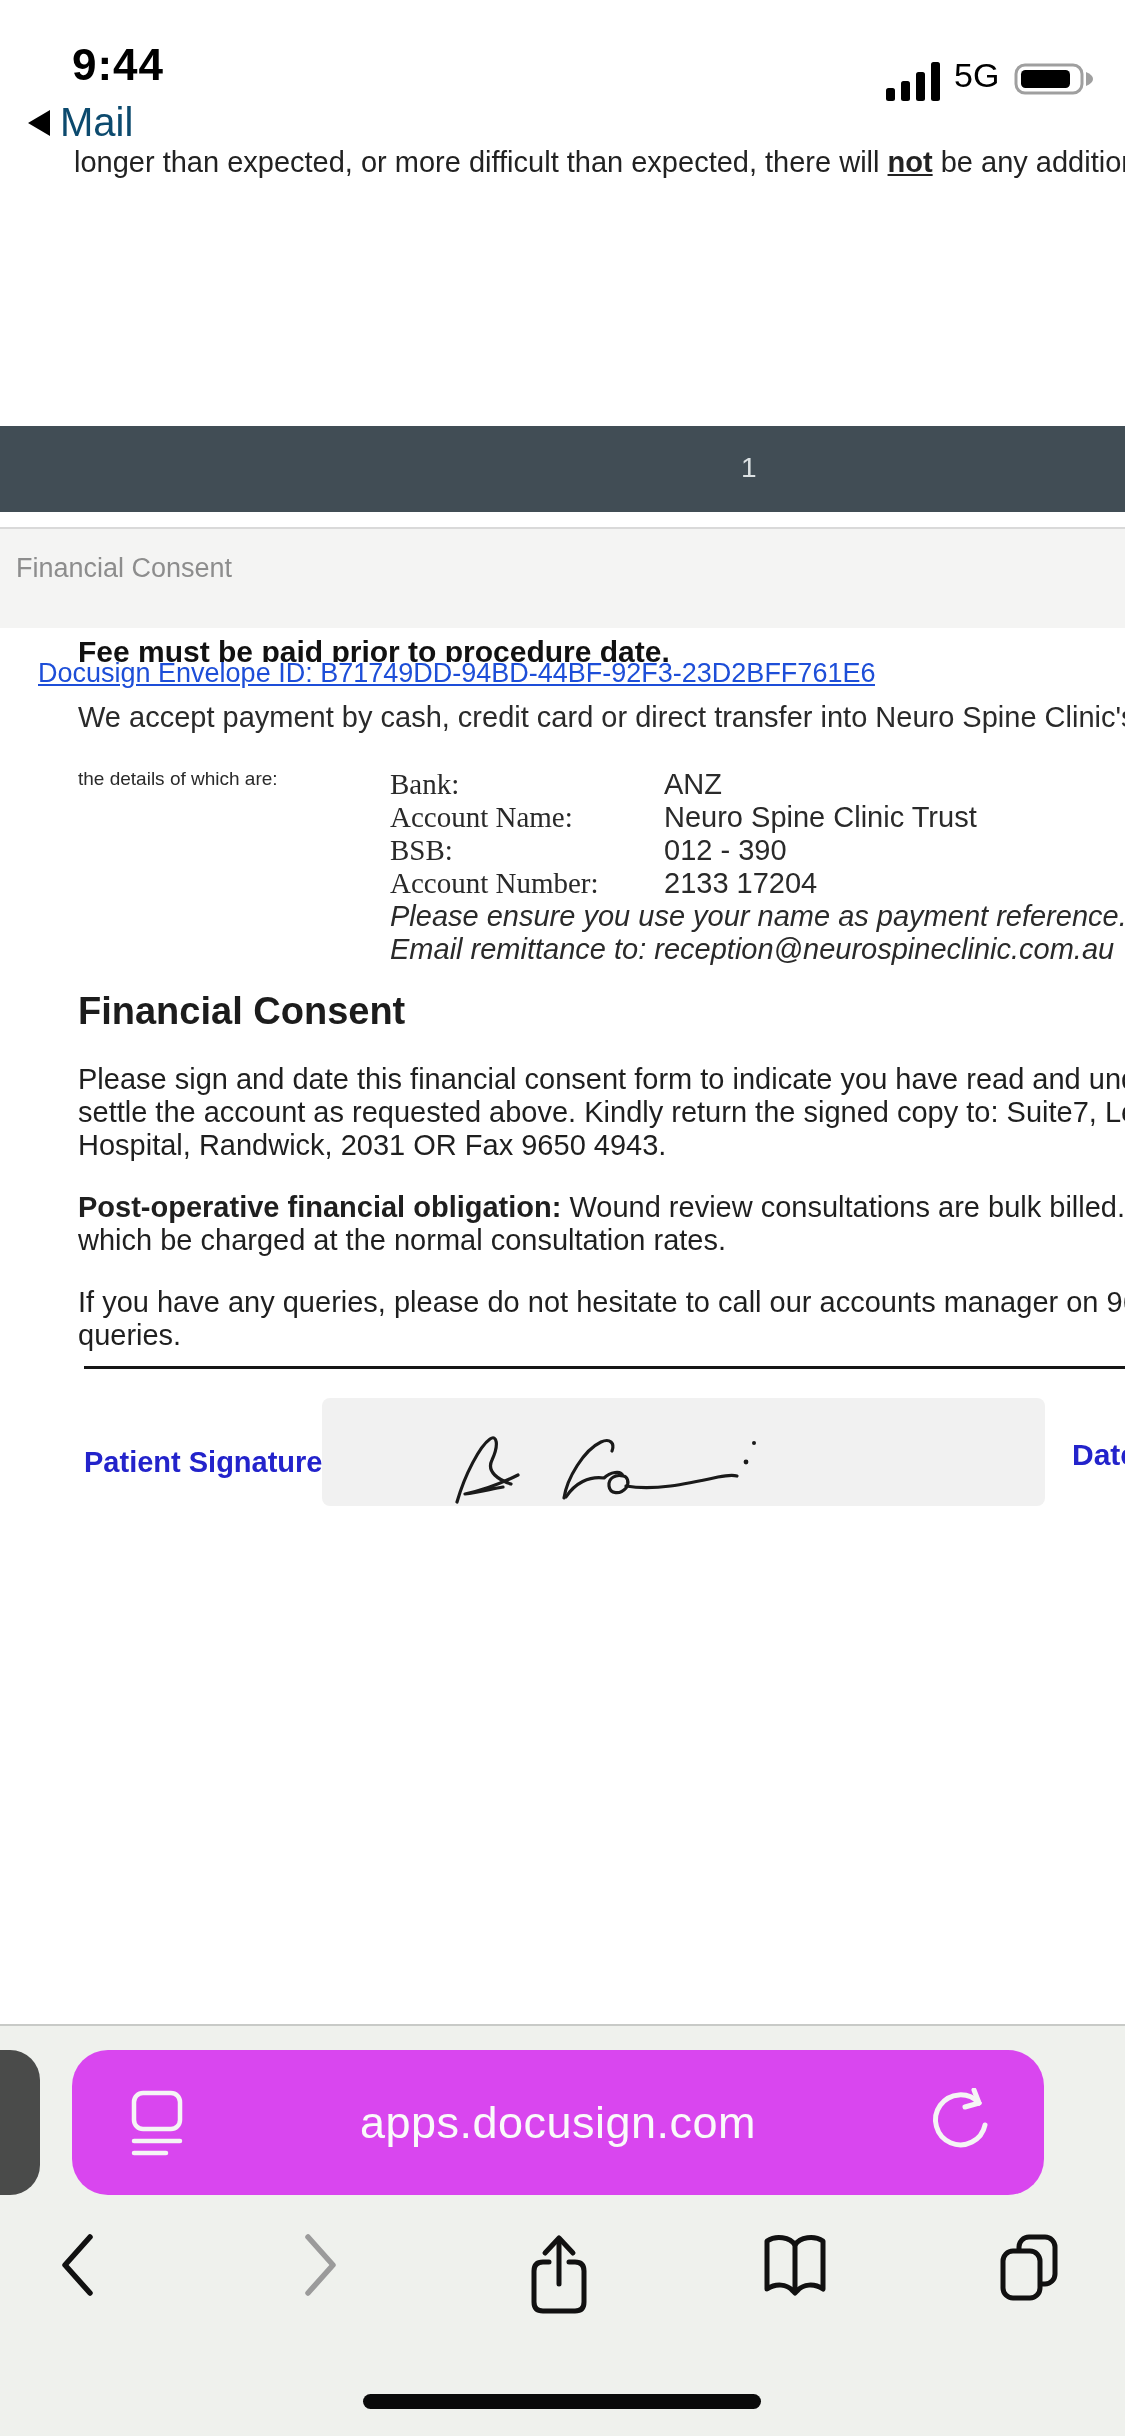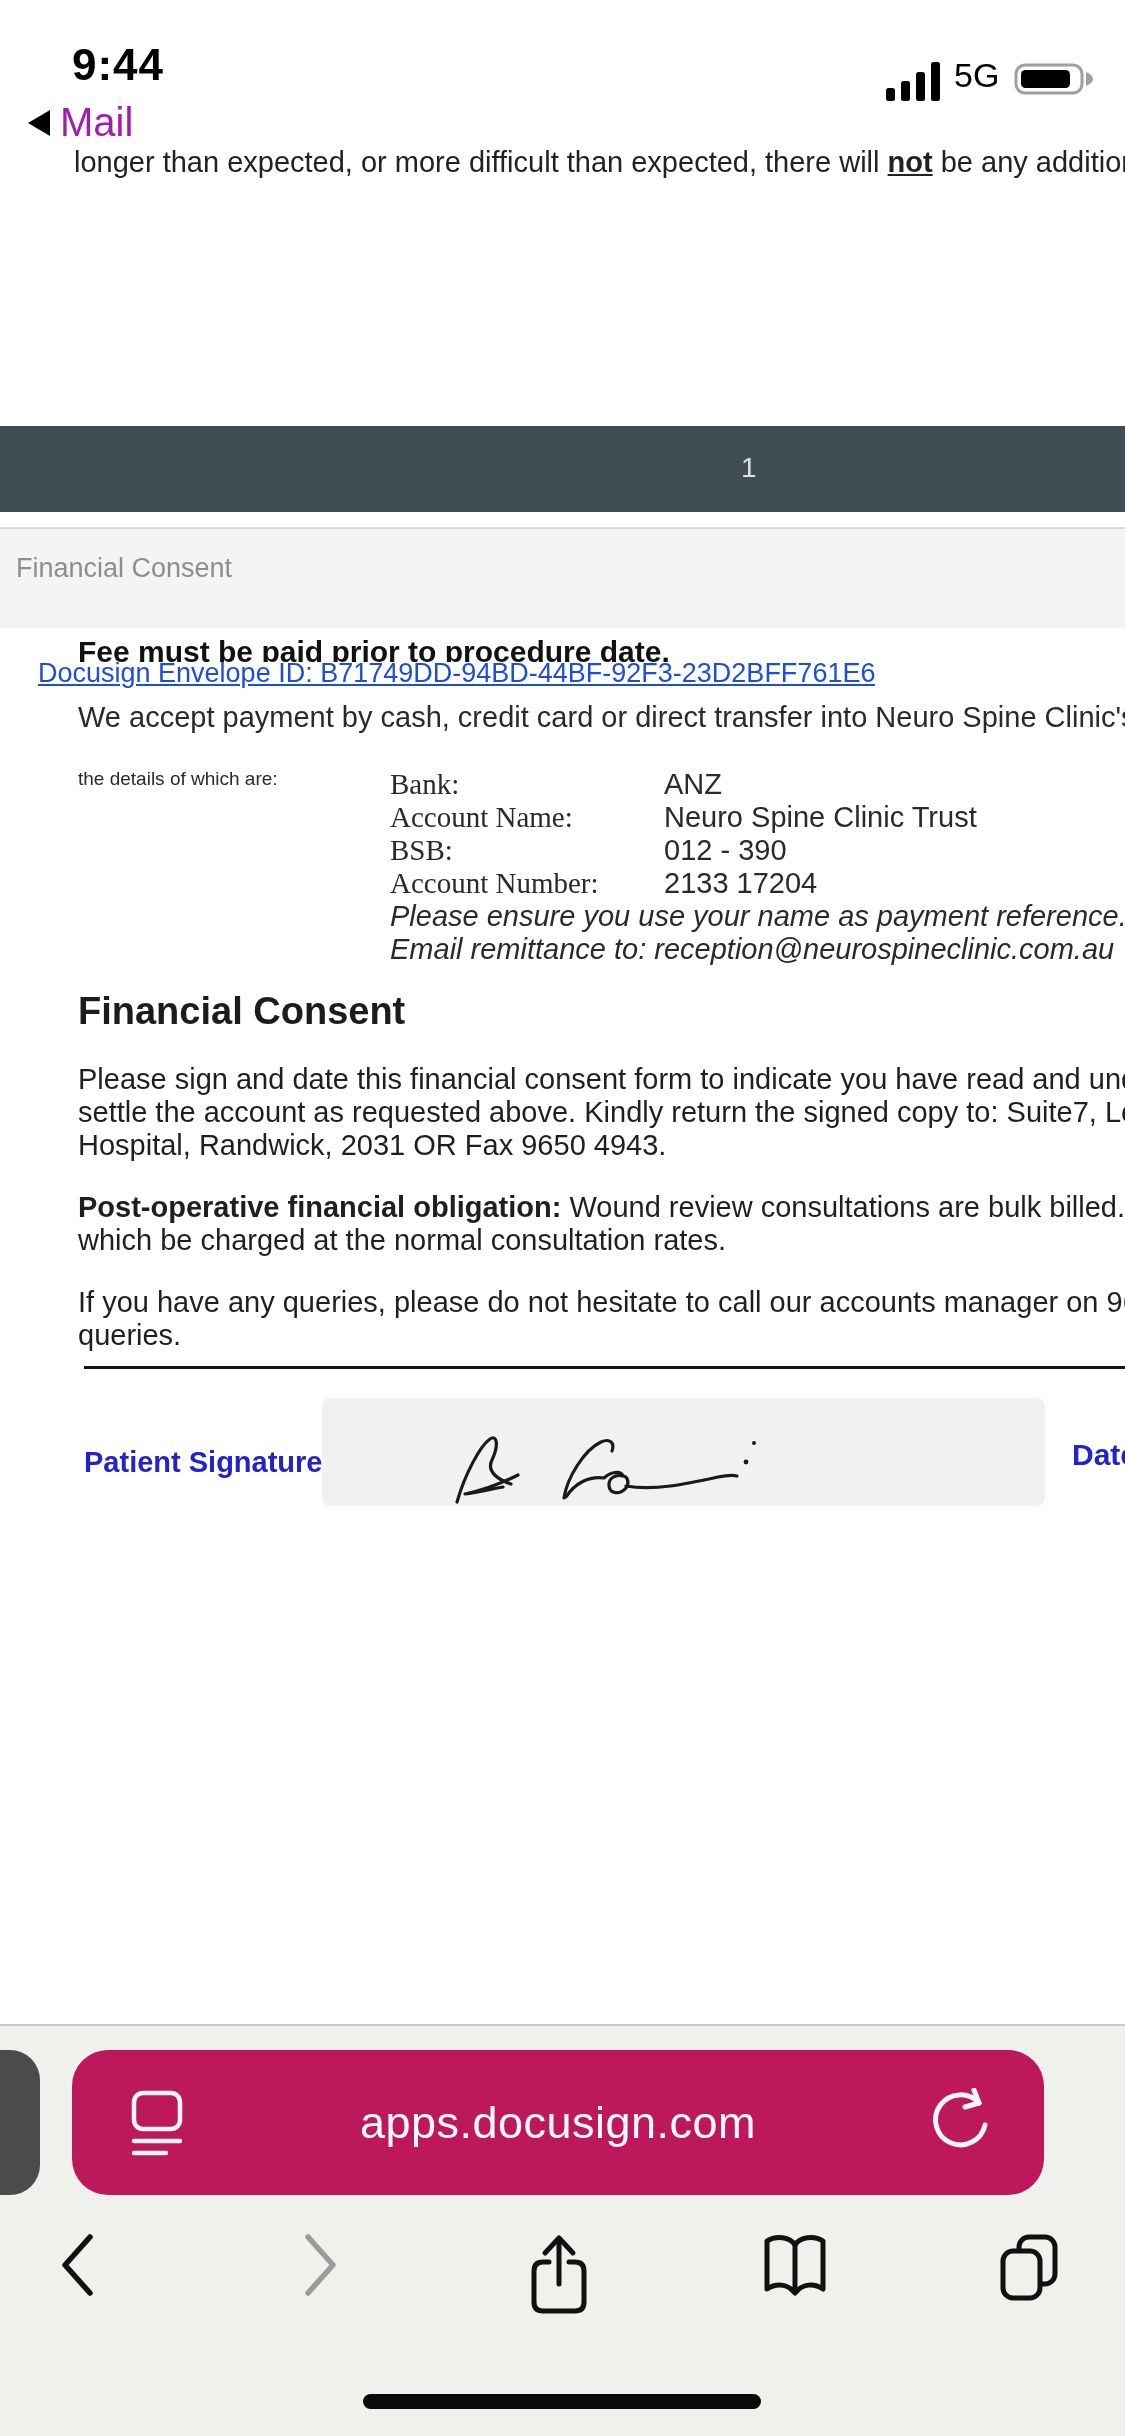--- a/index.html
+++ b/index.html
@@ -11,21 +11,21 @@
   }
   .abs { position:absolute; }
   .nowrap { white-space:nowrap; overflow:hidden; }
 
   
   .time { left:72px; top:40px; font-size:44px; font-weight:700; color:#000; letter-spacing:1px; }
   .sig-bars { left:886px; top:60px; }
   .net-label { left:954px; top:56px; font-size:34px; color:#000; }
   .battery { left:1014px; top:58px; }
   .mail-back { left:28px; top:100px; display:flex; align-items:center; gap:10px; }
-  .mail-back .lbl { font-size:40px; color:#a21caf; }
+  .mail-back .lbl { font-size:40px; color:#0c4a6e; }
 
   
   .top-line { left:74px; top:146px; width:1051px; font-size:29px; color:#222; }
   .top-line .u { font-weight:700; text-decoration:underline; }
 
   .page-bar { left:0; top:426px; width:1125px; height:86px; background:#414d55; }
   .page-num { left:741px; top:26px; font-size:28px; color:#dce1e3; position:absolute; }
 
   .tab-strip { left:0; top:527px; width:1125px; height:101px; background:#f4f4f3; border-top:2px solid #d9d9d9; }
   .tab-label { position:absolute; left:16px; top:24px; font-size:27px; color:#8d8d8d; }
@@ -45,21 +45,21 @@
 
   .rule { left:84px; top:1366px; width:1041px; height:3px; background:#161616; }
 
   .sig-label { left:84px; top:1446px; font-size:29px; font-weight:700; color:#2323cb; }
   .sig-box { left:322px; top:1398px; width:723px; height:108px; background:#f1f1f1; border-radius:8px; }
   .date-label { left:1072px; top:1438px; font-size:30px; font-weight:700; color:#2323cb; white-space:nowrap; }
 
   
   .chrome { left:0; top:2024px; width:1125px; height:412px; background:#eff1ed; border-top:2px solid #c8cac7; }
   .tab-stub { position:absolute; left:-32px; top:24px; width:72px; height:145px; background:#4a4b4a; border-radius:30px; }
-  .url-pill { position:absolute; left:72px; top:24px; width:972px; height:145px; background:#be185d; border-radius:36px;
+  .url-pill { position:absolute; left:72px; top:24px; width:972px; height:145px; background:#d946ef; border-radius:36px;
               display:flex; align-items:center; }
   .url-text { flex:1; text-align:center; color:#fafafa; font-size:45px; letter-spacing:0.5px; }
   .pill-icon-left { position:absolute; left:58px; top:40px; }
   .pill-icon-right { position:absolute; right:50px; top:38px; }
 
   .tb-btn { position:absolute; top:206px; }
   .tb-back { left:56px; } .tb-fwd { left:298px; } .tb-share { left:526px; } .tb-book { left:760px; } .tb-tabs { left:994px; }
 
   .home-bar { position:absolute; left:363px; top:368px; width:398px; height:15px; border-radius:8px; background:#0a0a0a; }
 </style>

